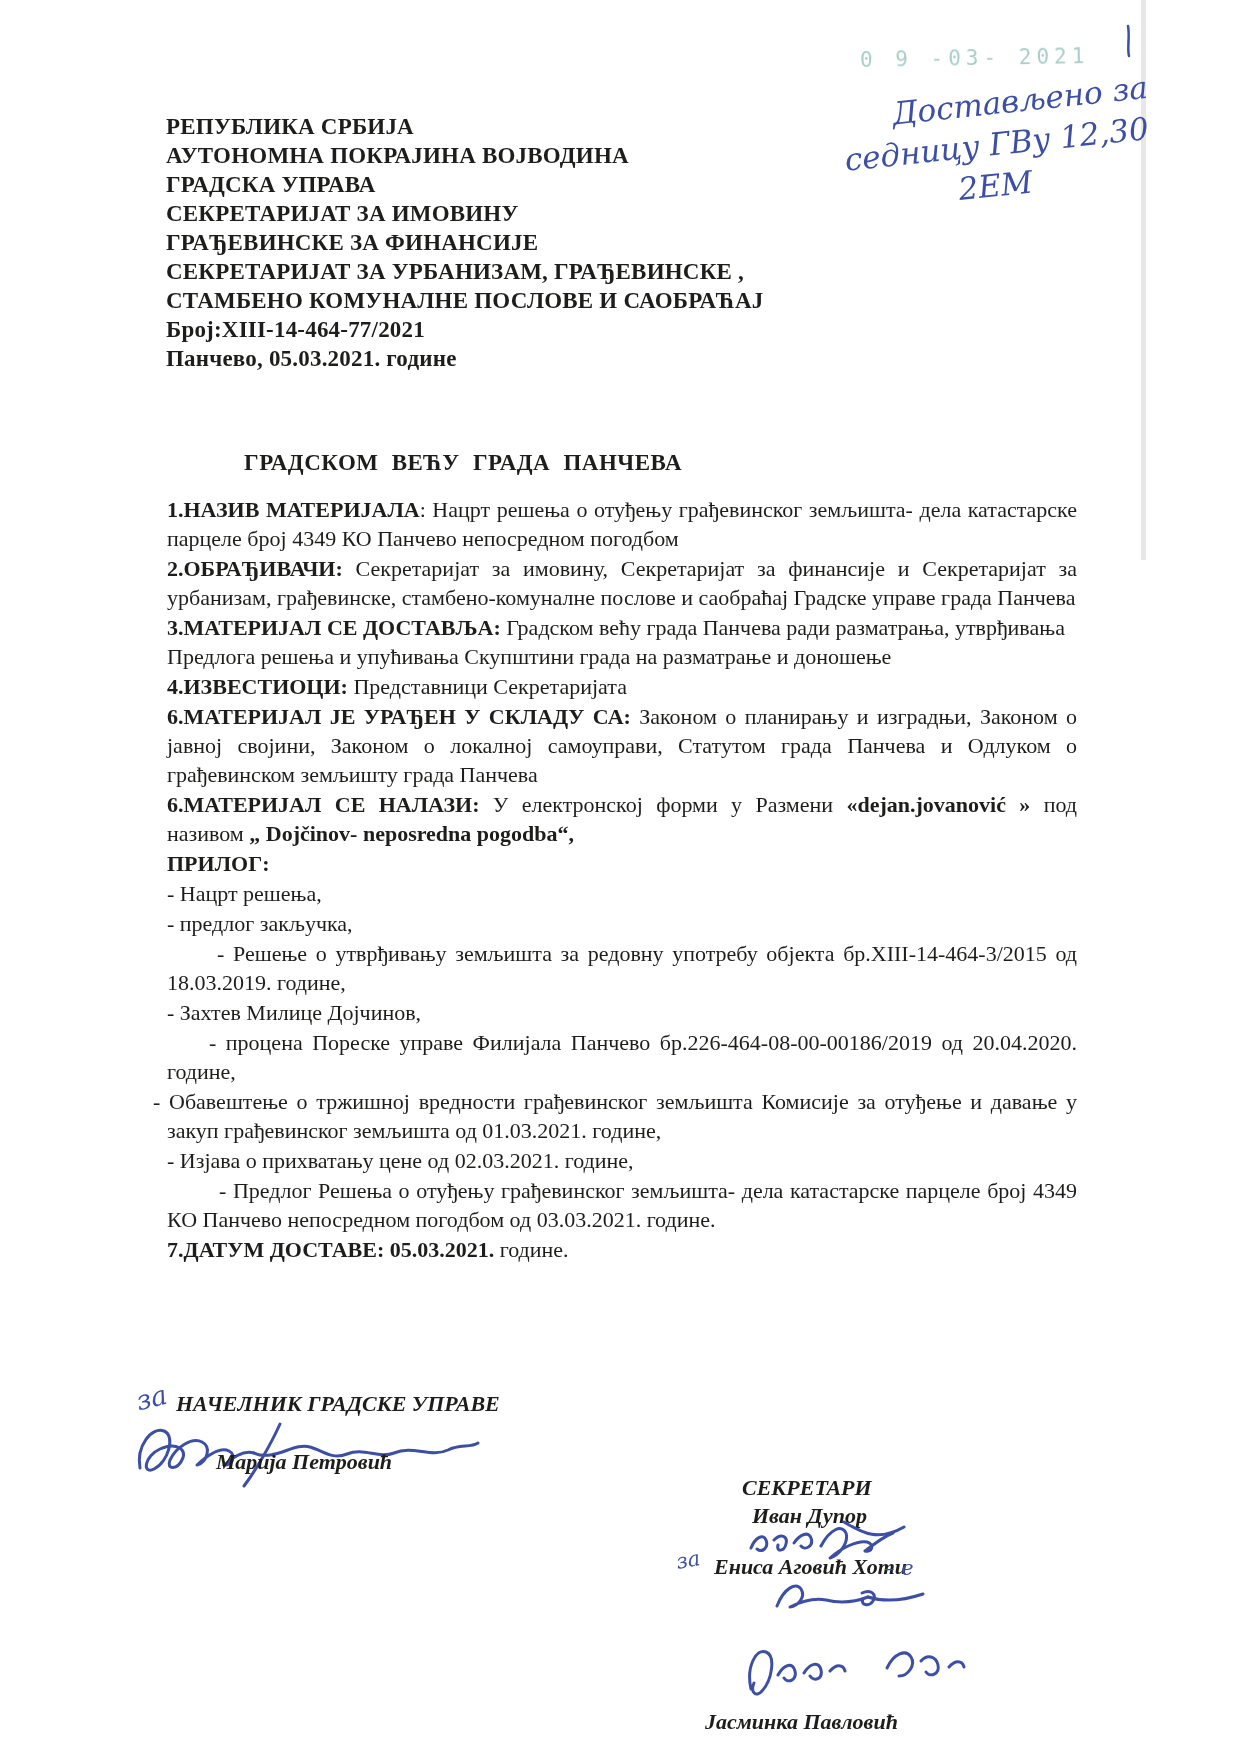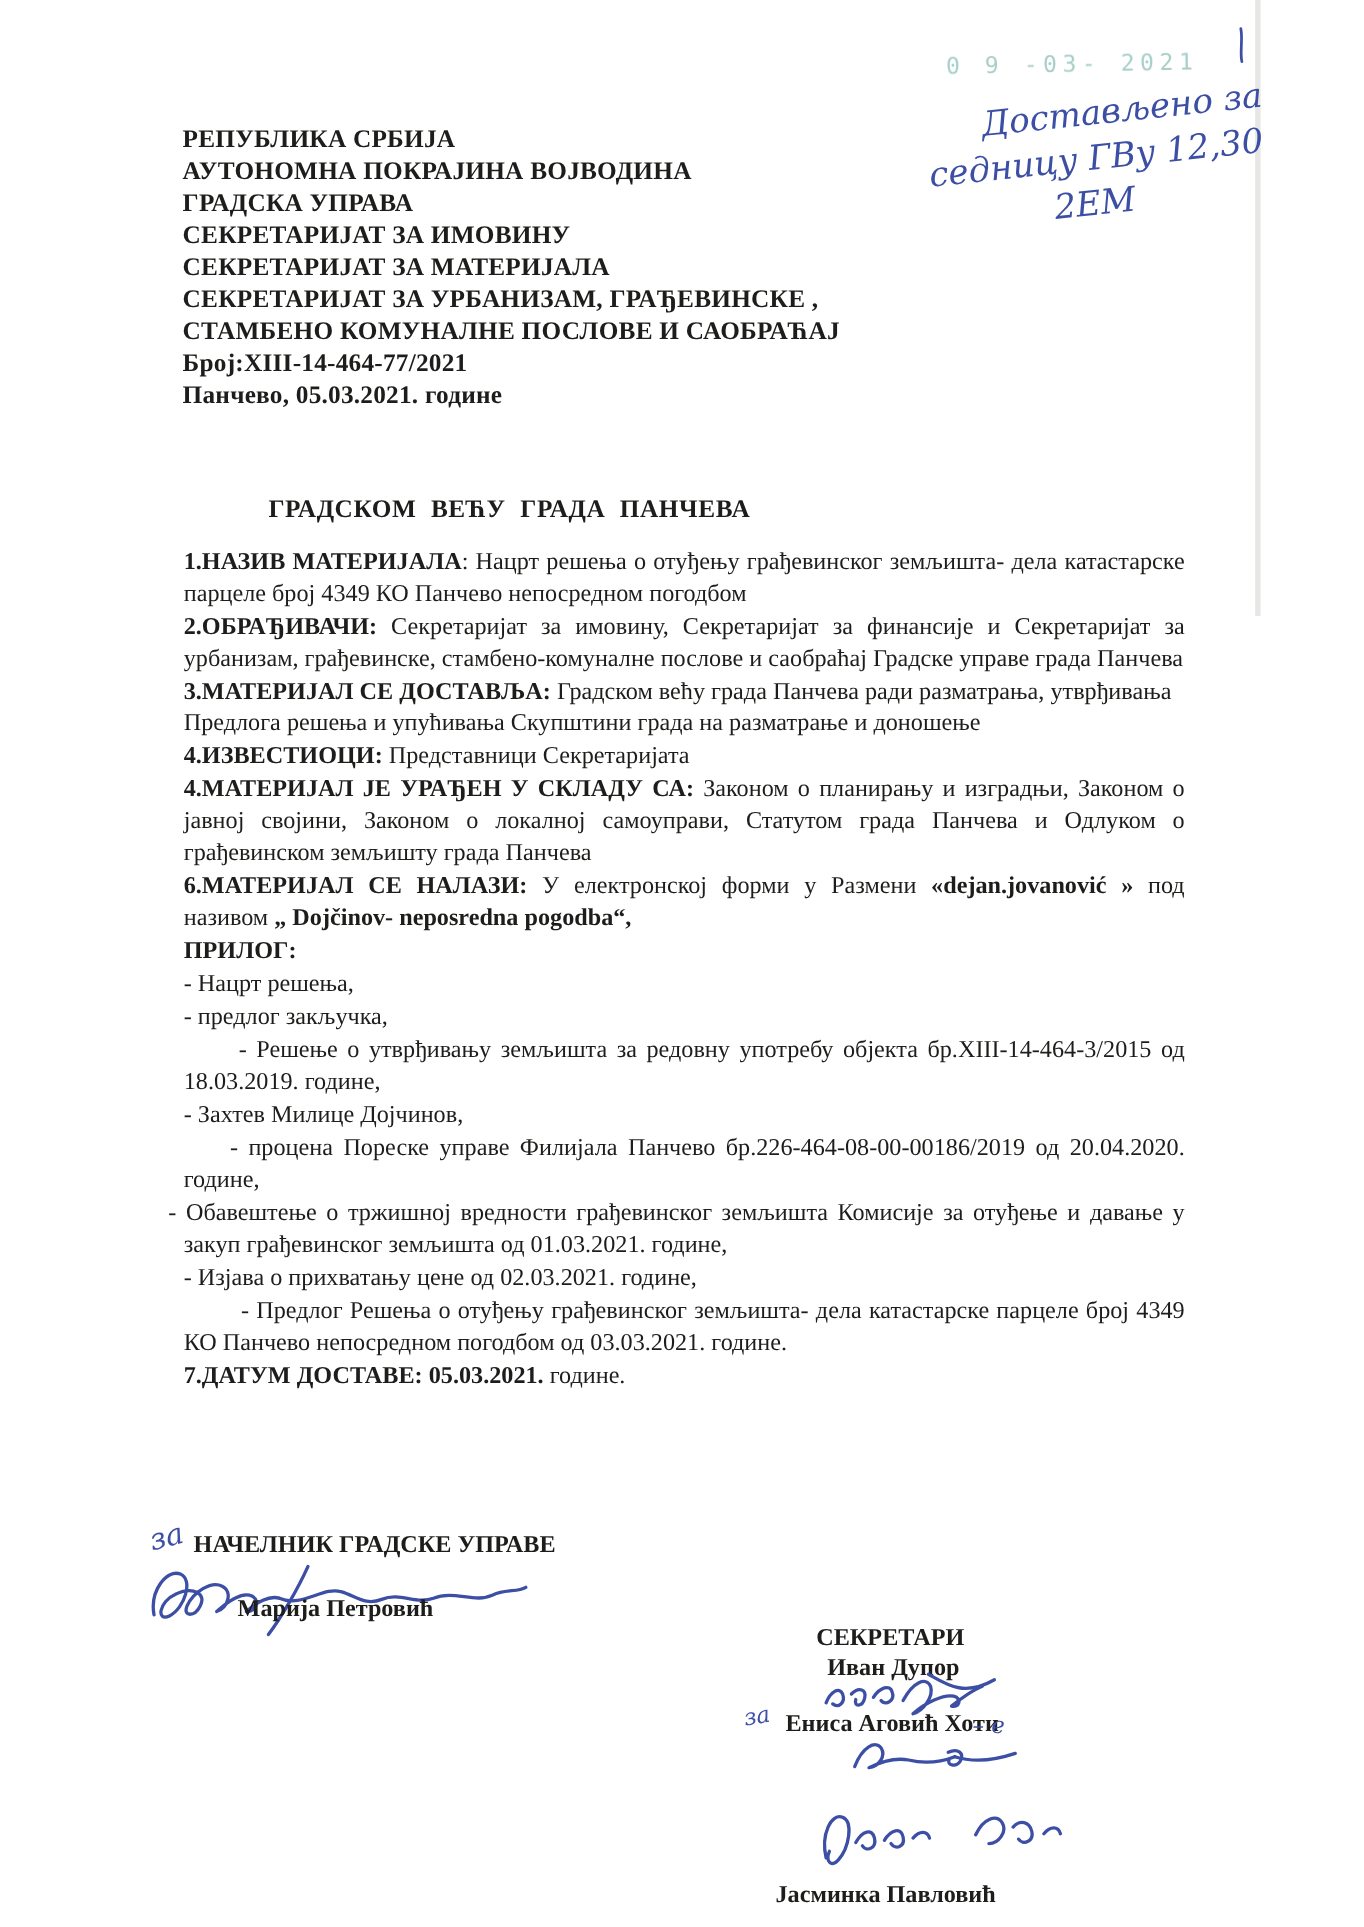--- a/index.html
+++ b/index.html
@@ -37,21 +37,21 @@
   .att-b{margin-left:0;text-indent:50px;text-align:justify;}
   .att-c{margin-left:44px;}
   .att-d{margin-left:0;text-indent:42px;text-align:justify;}
   .att-e{margin-left:54px;text-indent:-14px;text-align:justify;}
   .att-f{margin-left:40px;}
   .att-g{margin-left:0;text-indent:52px;text-align:justify;}
   .datum{margin-left:58px;}
   b{font-weight:bold;}
 
   
-  .sig-name{position:absolute;font-weight:bold;font-size:22px;white-space:nowrap;}
+  .sig-name{position:absolute;font-weight:bold;font-style:italic;font-size:22px;white-space:nowrap;}
   .pen{color:#3c4fa5;font-family:"DejaVu Serif",serif;font-style:italic;position:absolute;white-space:nowrap;}
   .za-left{left:136px;top:1382px;font-size:27px;transform:rotate(-14deg);}
   .za-right{left:676px;top:1548px;font-size:21px;transform:rotate(-10deg);}
   .hoti-suffix{left:884px;top:1556px;font-size:21px;}
   .sig-svg{position:absolute;}
   .sig-svg path{fill:none;stroke:#3c4fa5;stroke-width:3;stroke-linecap:round;stroke-linejoin:round;}
 </style>
 </head>
 <body>
 
@@ -66,35 +66,35 @@
     <div class="nl1">Достављено за</div>
     <div class="nl2">седницу ГВу 12,30</div>
     <div class="nl3">2ЕМ</div>
   </div>
 
   <header class="letterhead">
     <div>РЕПУБЛИКА СРБИЈА</div>
     <div>АУТОНОМНА ПОКРАЈИНА ВОЈВОДИНА</div>
     <div>ГРАДСКА УПРАВА</div>
     <div>СЕКРЕТАРИЈАТ ЗА ИМОВИНУ</div>
-    <div>СЕКРЕТАРИЈАТ ЗА МАТЕРИЈАЛА</div>
+    <div>ГРАЂЕВИНСКЕ ЗА ФИНАНСИЈЕ</div>
     <div>СЕКРЕТАРИЈАТ ЗА УРБАНИЗАМ, ГРАЂЕВИНСКЕ ,</div>
     <div>СТАМБЕНО КОМУНАЛНЕ ПОСЛОВЕ И САОБРАЋАЈ</div>
     <div>Број:XIII-14-464-77/2021</div>
     <div>Панчево, 05.03.2021. године</div>
   </header>
 
   <h1 class="title">ГРАДСКОМ ВЕЋУ ГРАДА ПАНЧЕВА</h1>
 
   <main class="bodytext">
     <p class="sec"><b>1.НАЗИВ МАТЕРИЈАЛА</b><span>: Нацрт решења о отуђењу грађевинског земљишта- дела катастарске парцеле број 4349 КО Панчево непосредном погодбом</span></p>
     <p class="sec"><b>2.ОБРАЂИВАЧИ:</b><span> Секретаријат за имовину, Секретаријат за финансије и Секретаријат за урбанизам, грађевинске, стамбено-комуналне послове и саобраћај Градске управе града Панчева</span></p>
     <p class="sec noj"><b>3.МАТЕРИЈАЛ СЕ ДОСТАВЉА:</b><span> Градском већу града Панчева ради разматрања, утврђивања Предлога решења и упућивања Скупштини града на разматрање и доношење</span></p>
     <p class="sec noj"><b>4.ИЗВЕСТИОЦИ:</b><span> Представници Секретаријата</span></p>
-    <p class="sec"><b>4.МАТЕРИЈАЛ ЈЕ УРАЂЕН У СКЛАДУ СА:</b><span> Законом о планирању и изградњи, Законом о јавној својини, Законом о локалној самоуправи, Статутом града Панчева и Одлуком о грађевинском земљишту града Панчева</span></p>
+    <p class="sec"><b>6.МАТЕРИЈАЛ ЈЕ УРАЂЕН У СКЛАДУ СА:</b><span> Законом о планирању и изградњи, Законом о јавној својини, Законом о локалној самоуправи, Статутом града Панчева и Одлуком о грађевинском земљишту града Панчева</span></p>
     <p class="sec"><b>6.МАТЕРИЈАЛ СЕ НАЛАЗИ:</b><span> У електронској форми у Размени </span><b>«dejan.jovanović »</b><span> под називом </span><b>„ Dojčinov- neposredna pogodba“,</b></p>
     <p class="prilog">ПРИЛОГ:</p>
     <p class="att-a">- Нацрт решења,</p>
     <p class="att-a">- предлог закључка,</p>
     <p class="att-b">- Решење о утврђивању земљишта за редовну употребу објекта бр.XIII-14-464-3/2015 од 18.03.2019. године,</p>
     <p class="att-c">- Захтев Милице Дојчинов,</p>
     <p class="att-d">- процена Пореске управе Филијала Панчево бр.226-464-08-00-00186/2019 од 20.04.2020. године,</p>
     <p class="att-e">- Обавештење о тржишној вредности грађевинског земљишта Комисије за отуђење и давање у закуп грађевинског земљишта од 01.03.2021. године,</p>
     <p class="att-f">- Изјава о прихватању цене од 02.03.2021. године,</p>
     <p class="att-g">- Предлог Решења о отуђењу грађевинског земљишта- дела катастарске парцеле број 4349 КО Панчево непосредном погодбом од 03.03.2021. године.</p>

